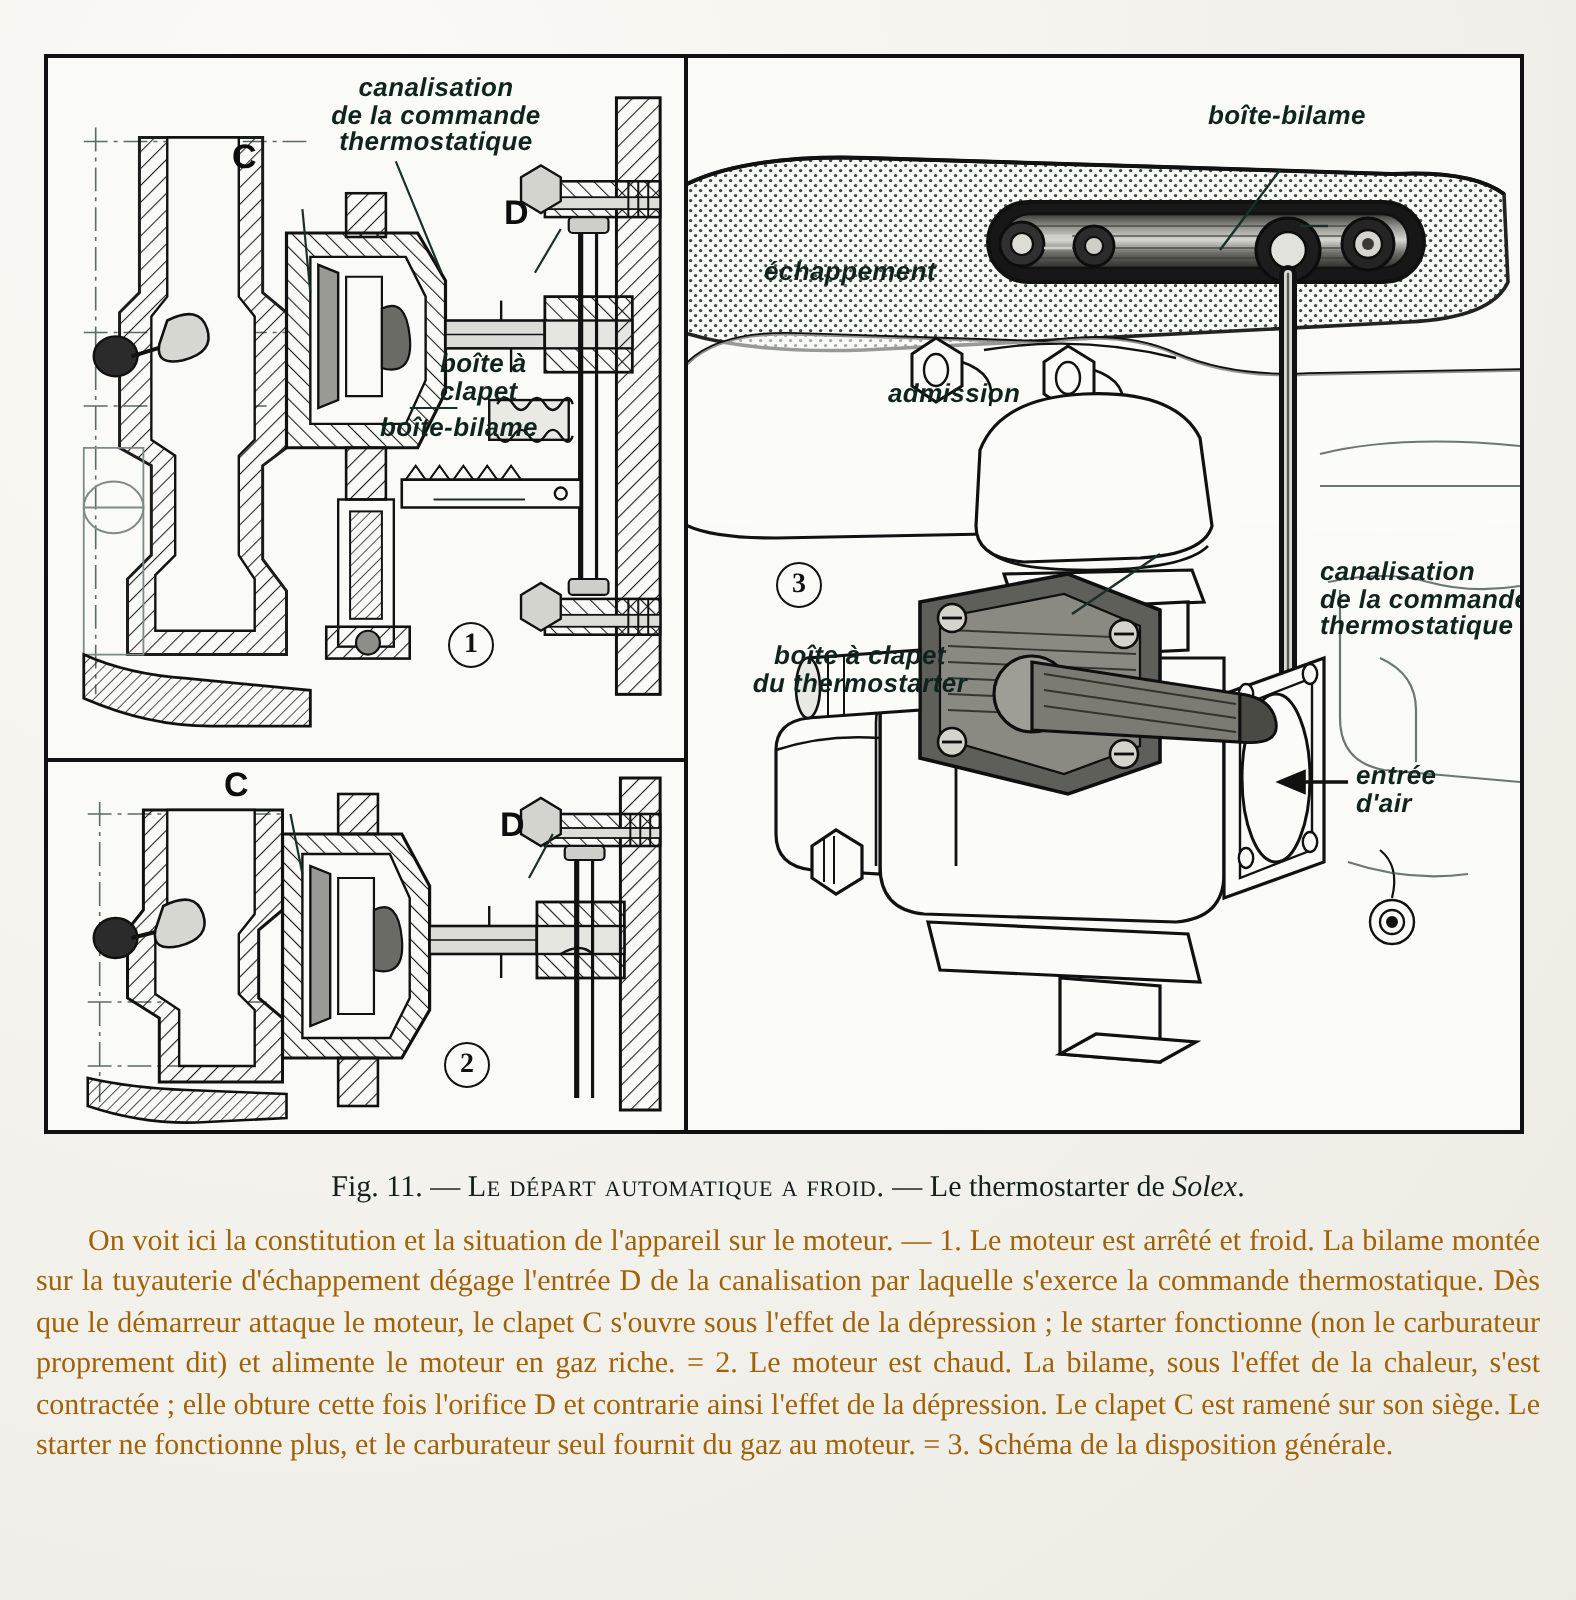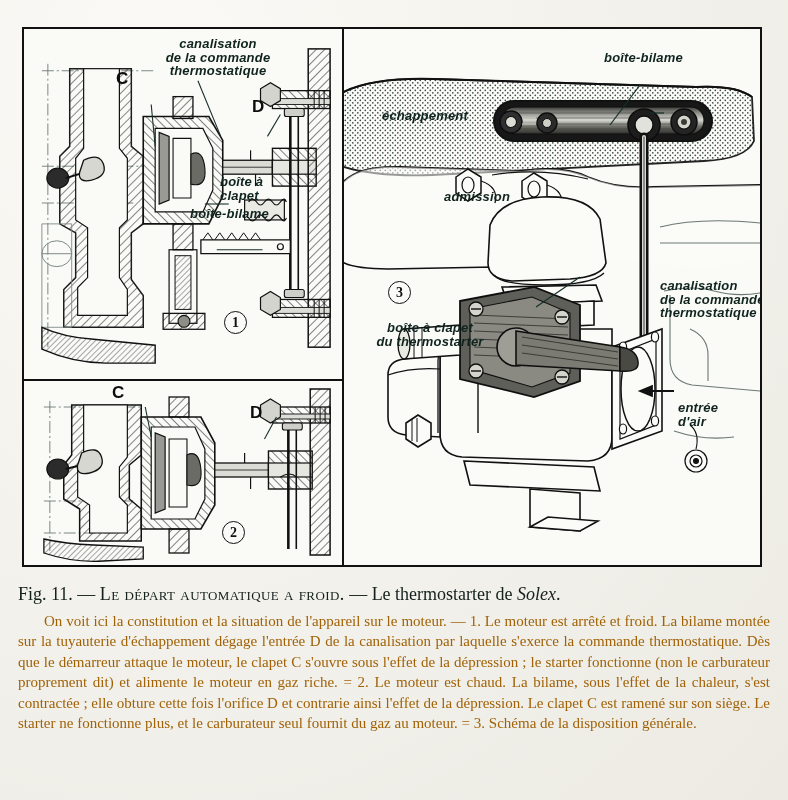--- a/index.html
+++ b/index.html
@@ -80,24 +80,24 @@
 
   
   .caption-block {
     position: absolute;
     left: 18px;
     top: 582px;
     width: 752px;
   }
   .fig-caption {
     font-family: "Liberation Serif", "DejaVu Serif", serif;
-    font-size: 18px;
+    font-size: 15px;
     line-height: 24px;
     color: #14201c;
-    text-align: left;
+    text-align: center;
     white-space: nowrap;
   }
   .fig-caption .smallcaps { font-variant: small-caps; letter-spacing: .4px; }
   .fig-caption .ital { font-style: italic; }
 
   .body-text {
     margin-top: 5px;
     font-family: "Liberation Serif", "DejaVu Serif", serif;
     font-size: 15px;
     line-height: 20.4px;
@@ -471,32 +471,32 @@
       </g>
 
       <g stroke="#111" stroke-width="1.8" fill="#111">
         <line x1="330" y1="362" x2="296" y2="362"></line>
         <path d="M296 362 l12 -5 l0 10 z"></path>
       </g>
     </svg>
 
     <div class="lbl" style="left:260px; top:22px;">boîte-bilame</div>
 
-    <div class="lbl" style="left:38px; top:80px;">échappement</div>
+    <div class="lbl" style="left:38px; top:100px;">échappement</div>
 
     <div class="lbl" style="left:56px; top:161px;margin-left:44px;">admission</div>
 
     <div class="lbl" style="left:316px; top:250px;">canalisation
 de la commande
 thermostatique</div>
 
     <div class="lbl center" style="left:16px; top:292px; width:140px;">boîte à clapet
 du thermostarter</div>
 
-    <div class="lbl" style="left:334px; top:372px;">entrée
+    <div class="lbl" style="left:334px; top:352px;">entrée
 d'air</div>
 
     <div class="circnum" style="left:44px; top:252px;">3</div>
   </div>
 </div>
 
 <div class="caption-block">
   <div class="fig-caption">
     <span>Fig. 11. — </span><span class="smallcaps">Le départ automatique a froid.</span><span> — </span><span>Le thermostarter de </span><span class="ital">Solex</span><span>.</span>
   </div>

